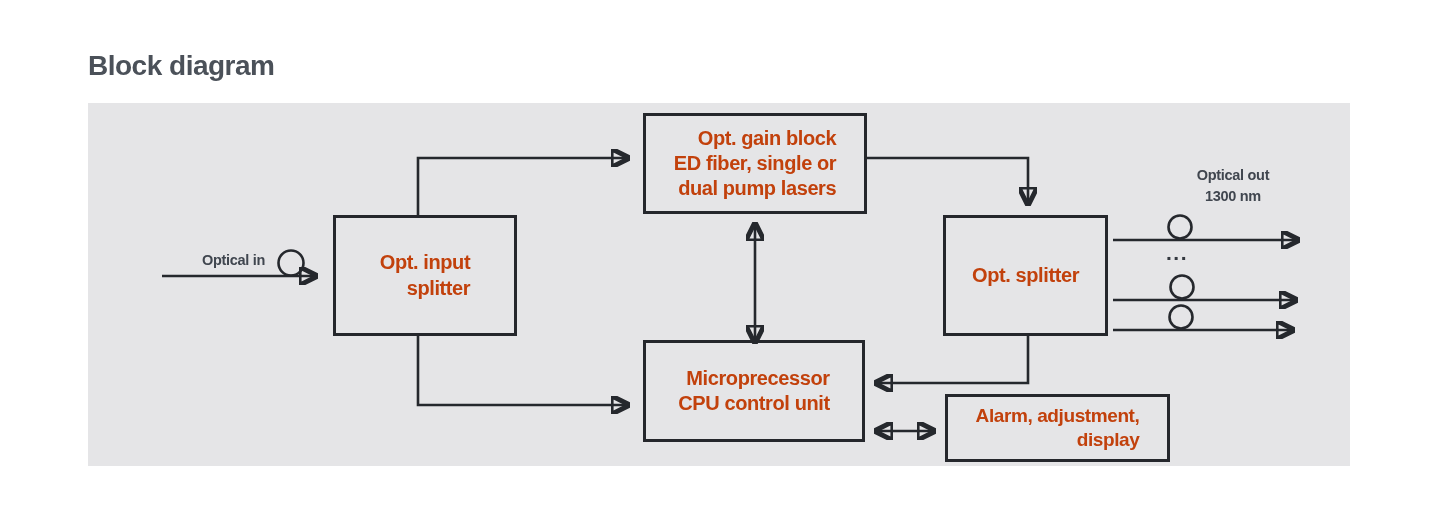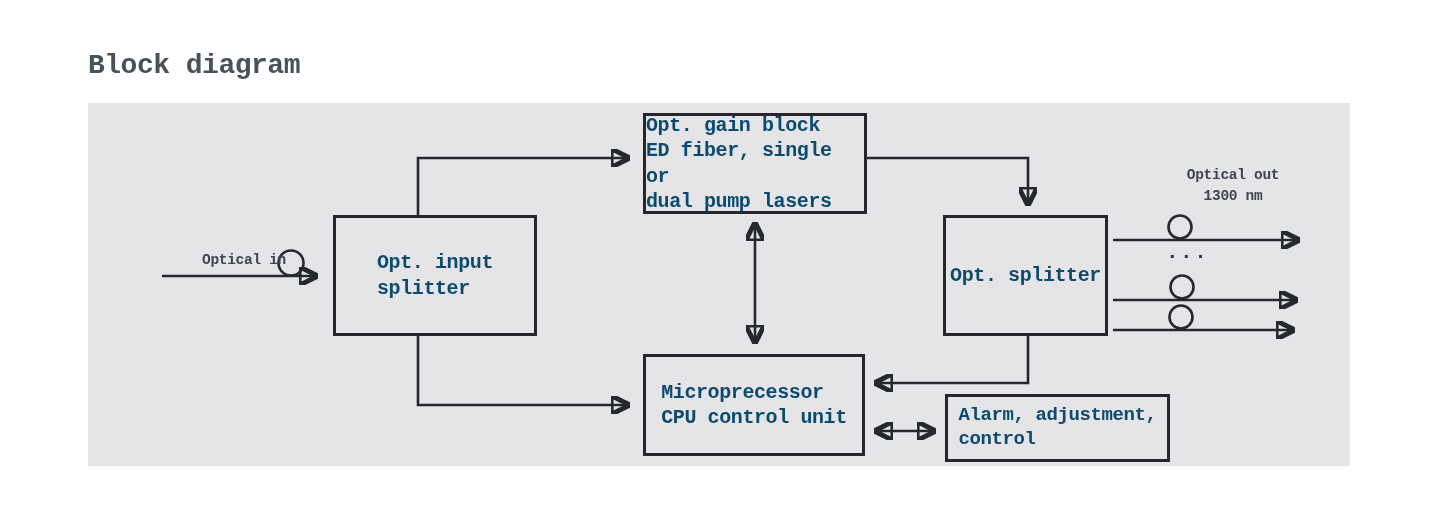--- a/index.html
+++ b/index.html
@@ -3,21 +3,21 @@
 <meta charset="utf-8">
 <style>
   * { margin: 0; padding: 0; box-sizing: border-box; }
   html, body { background: #ffffff; }
   .stage {
     position: relative;
     width: 1433px;
     height: 520px;
     background: #ffffff;
     overflow: hidden;
-    font-family: Liberation Mono, monospace;
+    font-family: Liberation Sans, sans-serif;
     padding-left: 42px;
   }
   .page-title {
     position: absolute;
     left: 88px;
     top: 50px;
     font-size: 28px;
     font-weight: bold;
     letter-spacing: -0.5px;
     color: #4b5159;
@@ -29,33 +29,33 @@
     width: 1262px;
     height: 363px;
     background: #e5e5e7;
   }
   .node {
     position: absolute;
     border: 3px solid #25272c;
     display: flex;
     align-items: center;
     justify-content: center;
-    text-align: left;
+    text-align: right;
     font-weight: bold;
     font-size: 20px;
     line-height: 1.26;
     letter-spacing: -0.4px;
-    color: #0c4a6e;
+    color: #c2410c;
     white-space: pre-line;
     background: transparent;
   }
   .node-gain     { left: 643px; top: 113px; width: 224px; height: 101px; }
-  .node-insplit  { left: 333px; top: 215px; width: 204px; height: 121px; }
+  .node-insplit  { left: 333px; top: 215px; width: 184px; height: 121px; }
   .node-osplit   { left: 943px; top: 215px; width: 165px; height: 121px; }
-  .node-cpu      { left: 643px; top: 354px; width: 222px; height: 102px; }
+  .node-cpu      { left: 643px; top: 340px; width: 222px; height: 102px; }
   .node-alarm    { left: 945px; top: 394px; width: 225px; height: 68px;  font-size: 19px; }
   .small-label {
     position: absolute;
     font-weight: bold;
     font-size: 14.5px;
     letter-spacing: -0.3px;
     color: #40464f;
     white-space: pre-line;
   }
   .label-optical-in  { left: 186px; top: 252px; margin-left: 16px; }
@@ -128,21 +128,21 @@
     <span>Opt. splitter</span>
   </div>
 
   <div class="node node-cpu">
     <span>Microprecessor
 CPU control unit</span>
   </div>
 
   <div class="node node-alarm">
     <span>Alarm, adjustment,
-control</span>
+display</span>
   </div>
 
   <div class="small-label label-optical-in">Optical in</div>
 
   <div class="small-label label-optical-out">Optical out
 1300 nm</div>
 
   <div class="small-label label-ellipsis">...</div>
 
 </div>

